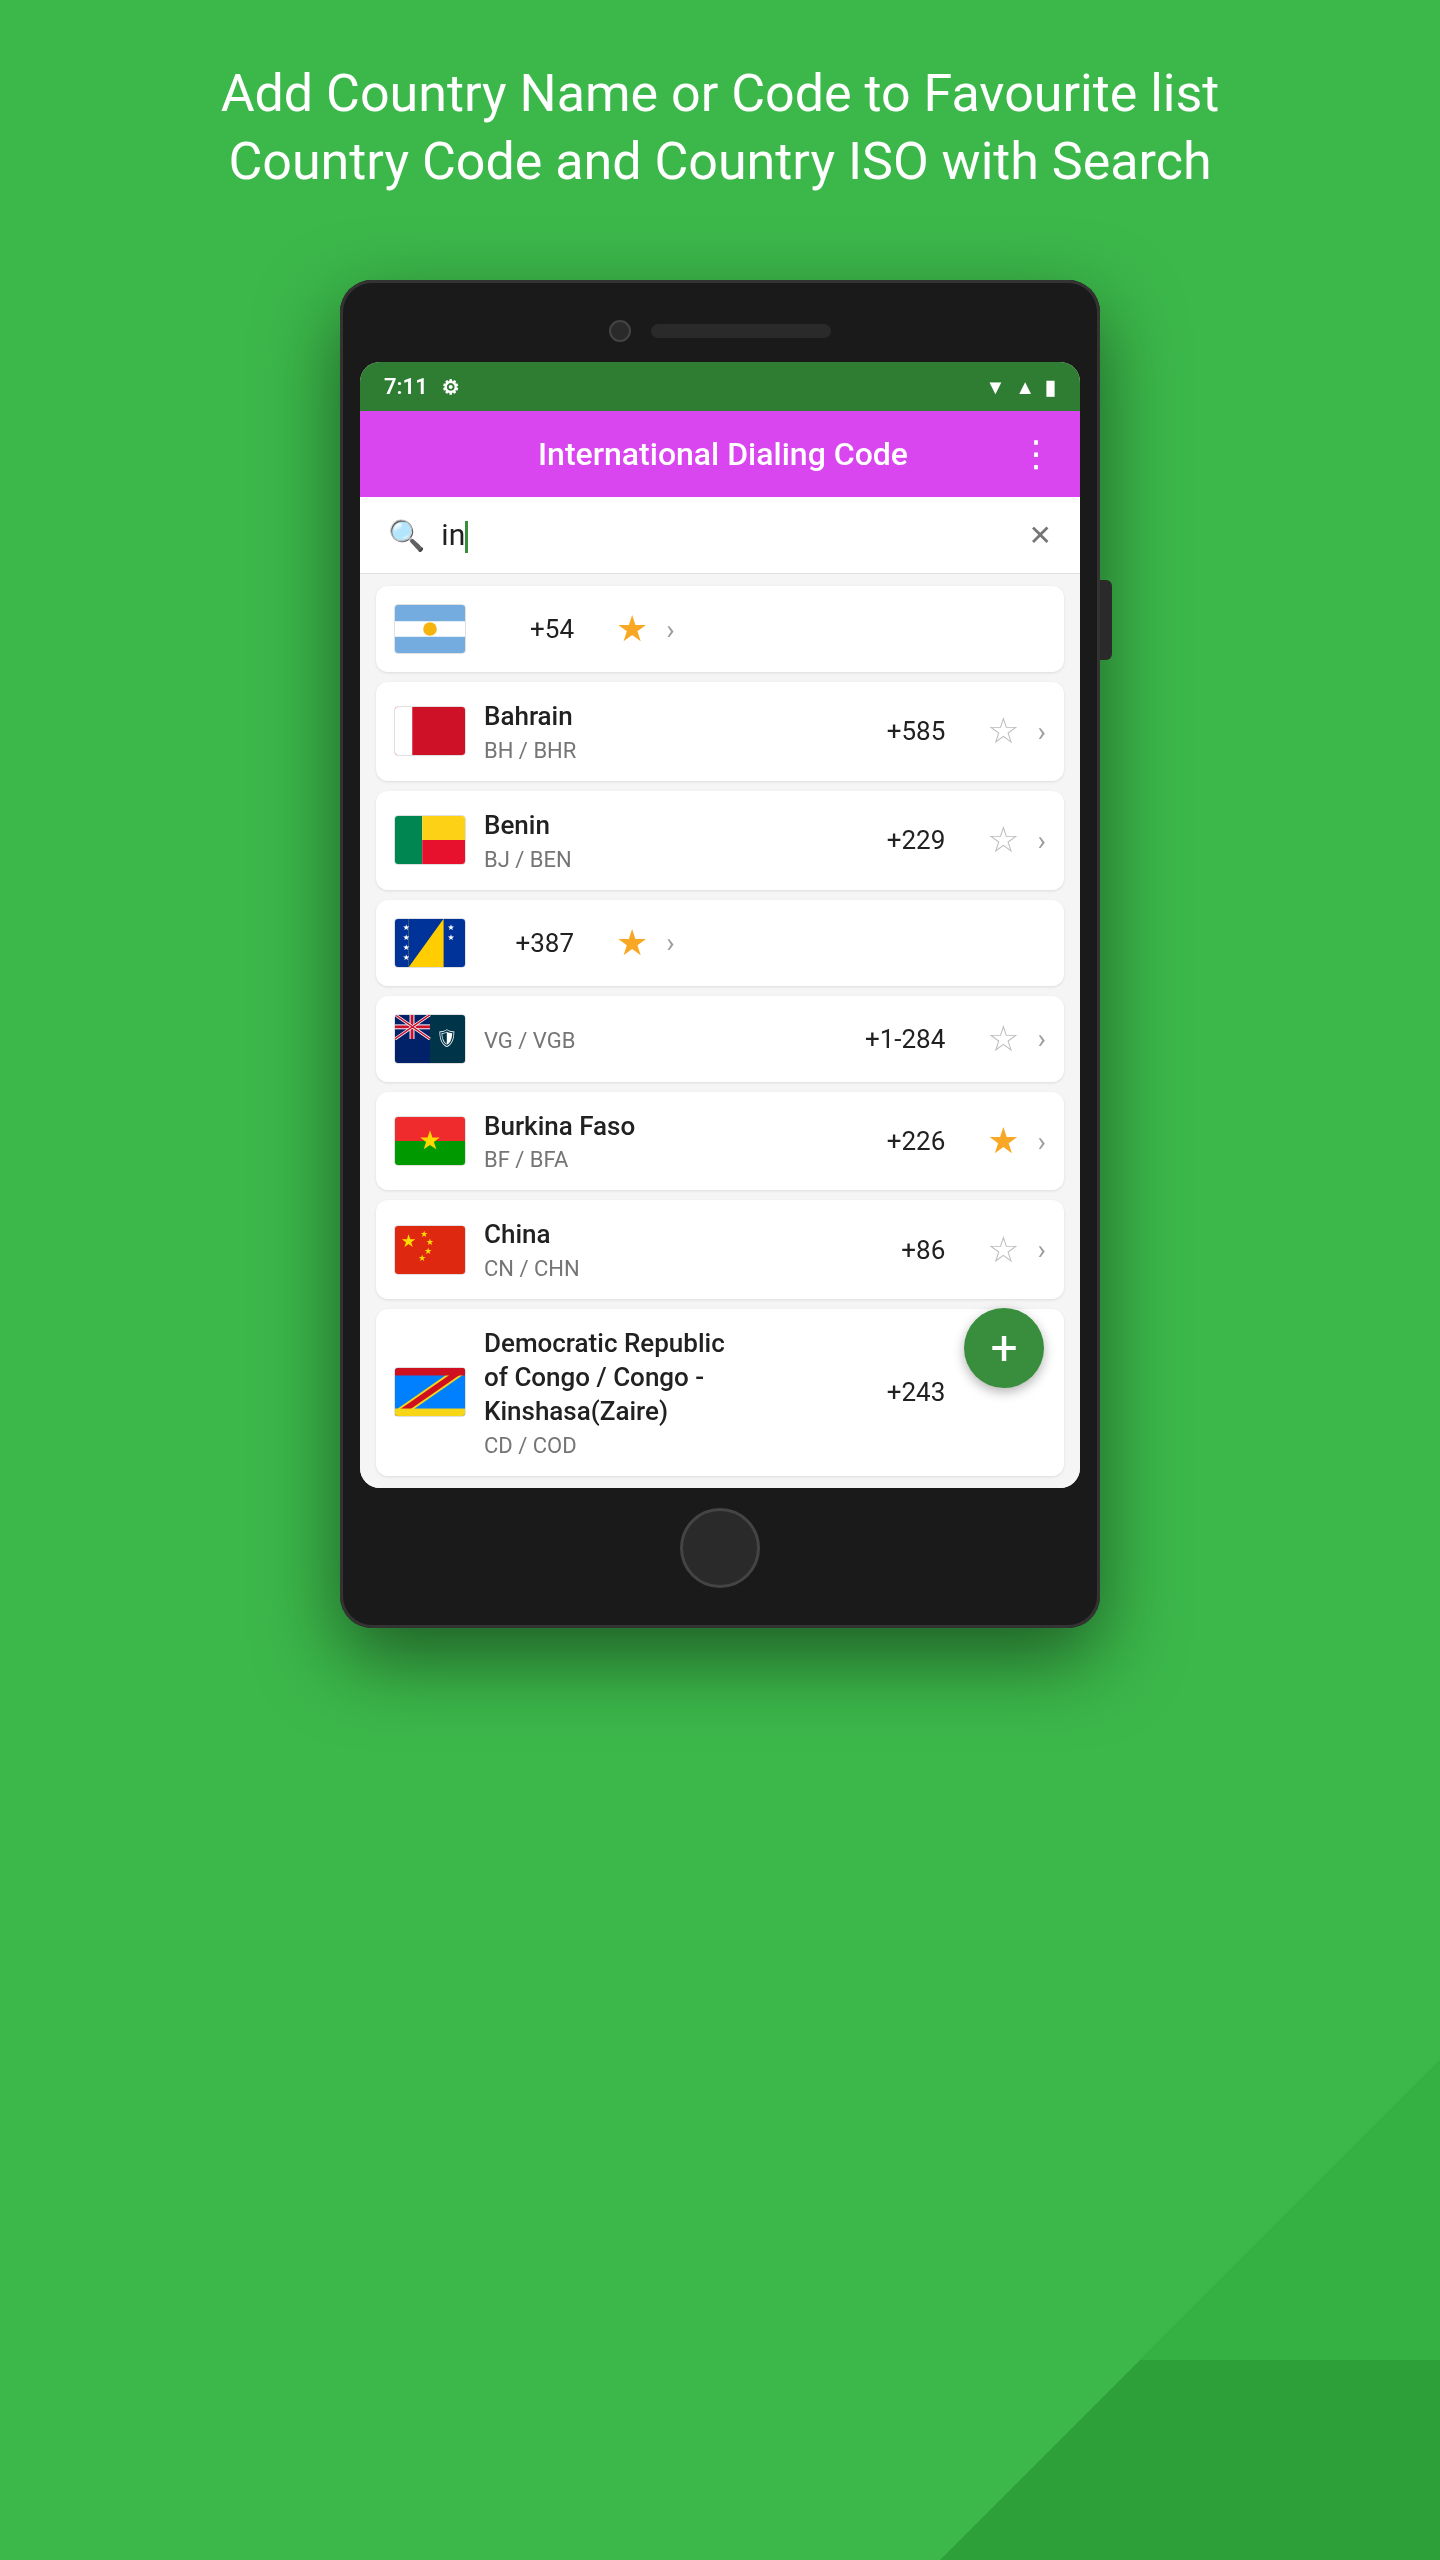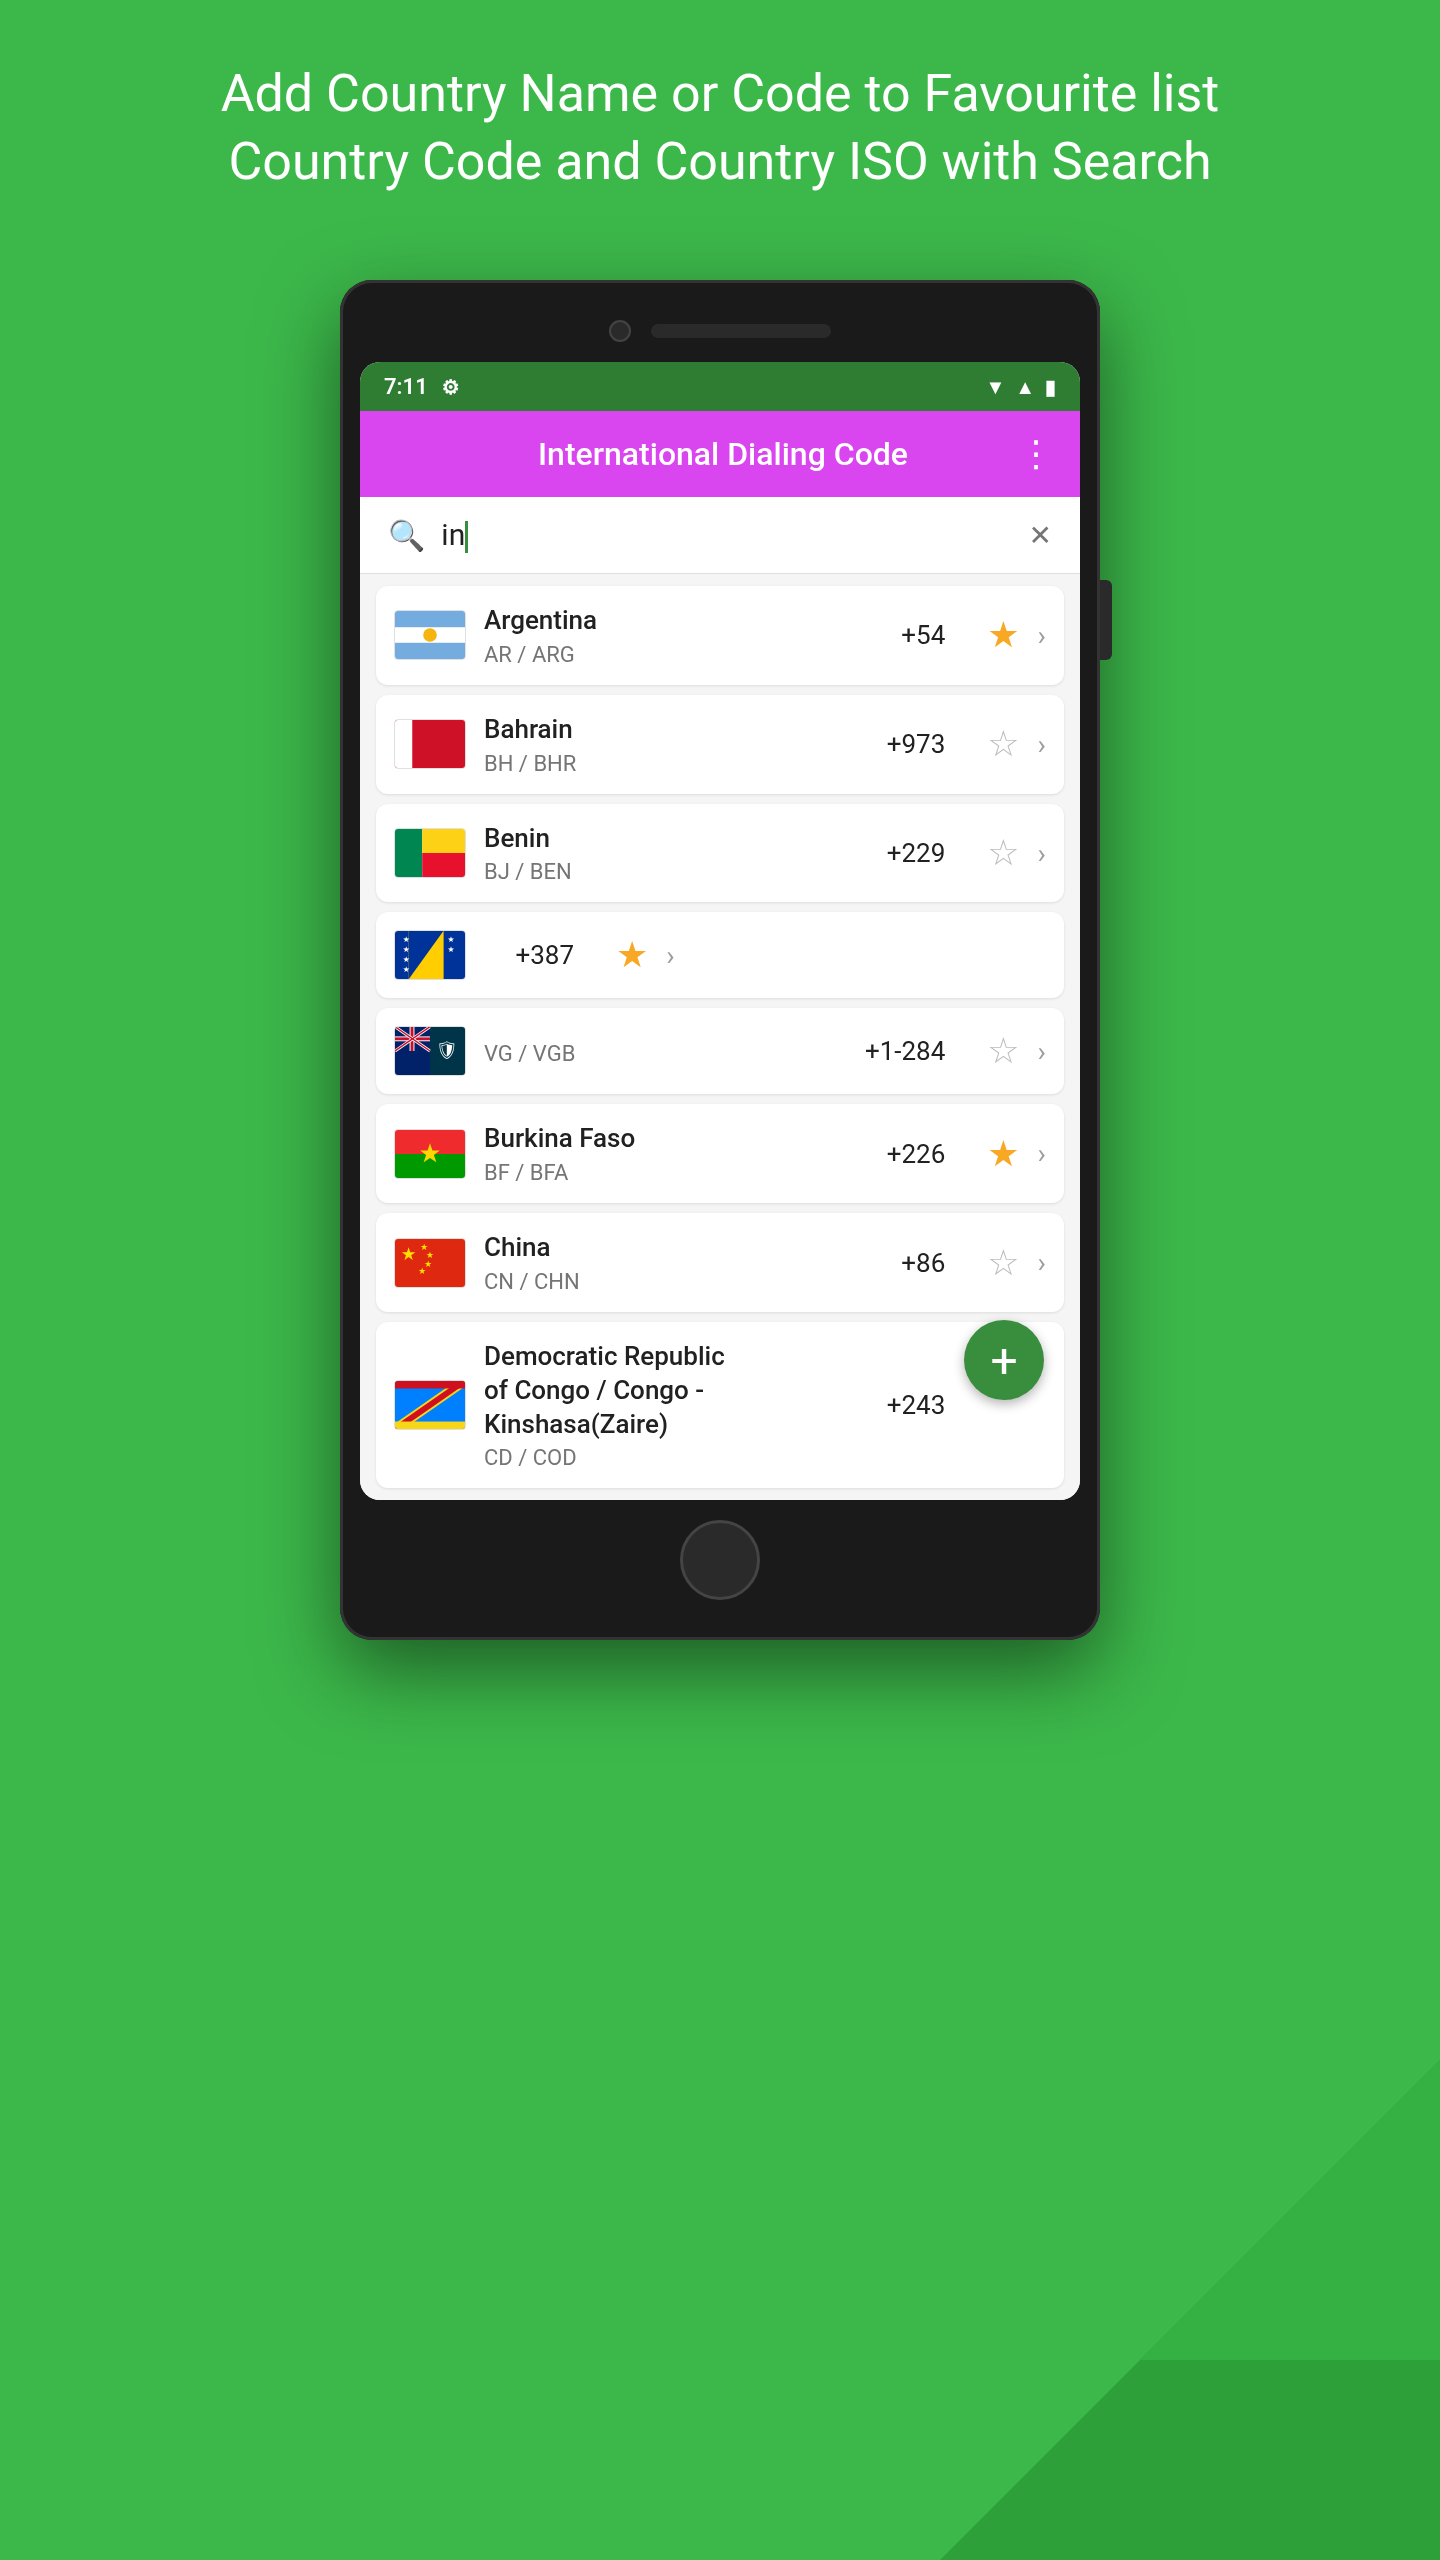--- a/index.html
+++ b/index.html
@@ -322,42 +322,38 @@
       <div class="country-list" style="position: relative;">
 
         <div class="country-item">
           <div class="flag-box">
             <svg width="72" height="50" viewBox="0 0 72 50" xmlns="http://www.w3.org/2000/svg">
               <rect width="72" height="50" fill="#74acdf"></rect>
               <rect y="17" width="72" height="16" fill="white"></rect>
               <circle cx="36" cy="25" r="7" fill="#f6b40e"></circle>
             </svg>
           </div>
-          <div class="country-info">
-            <div class="country-name">Argentina</div>
-            <div class="country-iso">AR / ARG</div>
-          </div>
           <div class="country-code">+54</div>
           <span class="star-btn">★</span>
           <span class="chevron">›</span>
         </div>
 
         <div class="country-item">
           <div class="flag-box">
             <svg width="72" height="50" viewBox="0 0 72 50" xmlns="http://www.w3.org/2000/svg">
               <rect width="72" height="50" fill="#ce1126"></rect>
               <rect width="18" height="50" fill="white"></rect>
               <polygon points="18,0 30,10 22,17.5 30,25 22,32.5 30,40 18,50" fill="#ce1126"></polygon>
             </svg>
           </div>
           <div class="country-info">
             <div class="country-name">Bahrain</div>
             <div class="country-iso">BH / BHR</div>
           </div>
-          <div class="country-code">+973</div>
+          <div class="country-code">+585</div>
           <span class="star-btn star-empty">☆</span>
           <span class="chevron">›</span>
         </div>
 
         <div class="country-item">
           <div class="flag-box">
             <svg width="72" height="50" viewBox="0 0 72 50" xmlns="http://www.w3.org/2000/svg">
               <rect width="28" height="50" fill="#008751"></rect>
               <rect x="28" y="0" width="44" height="25" fill="#fcd116"></rect>
               <rect x="28" y="25" width="44" height="25" fill="#e8112d"></rect>

